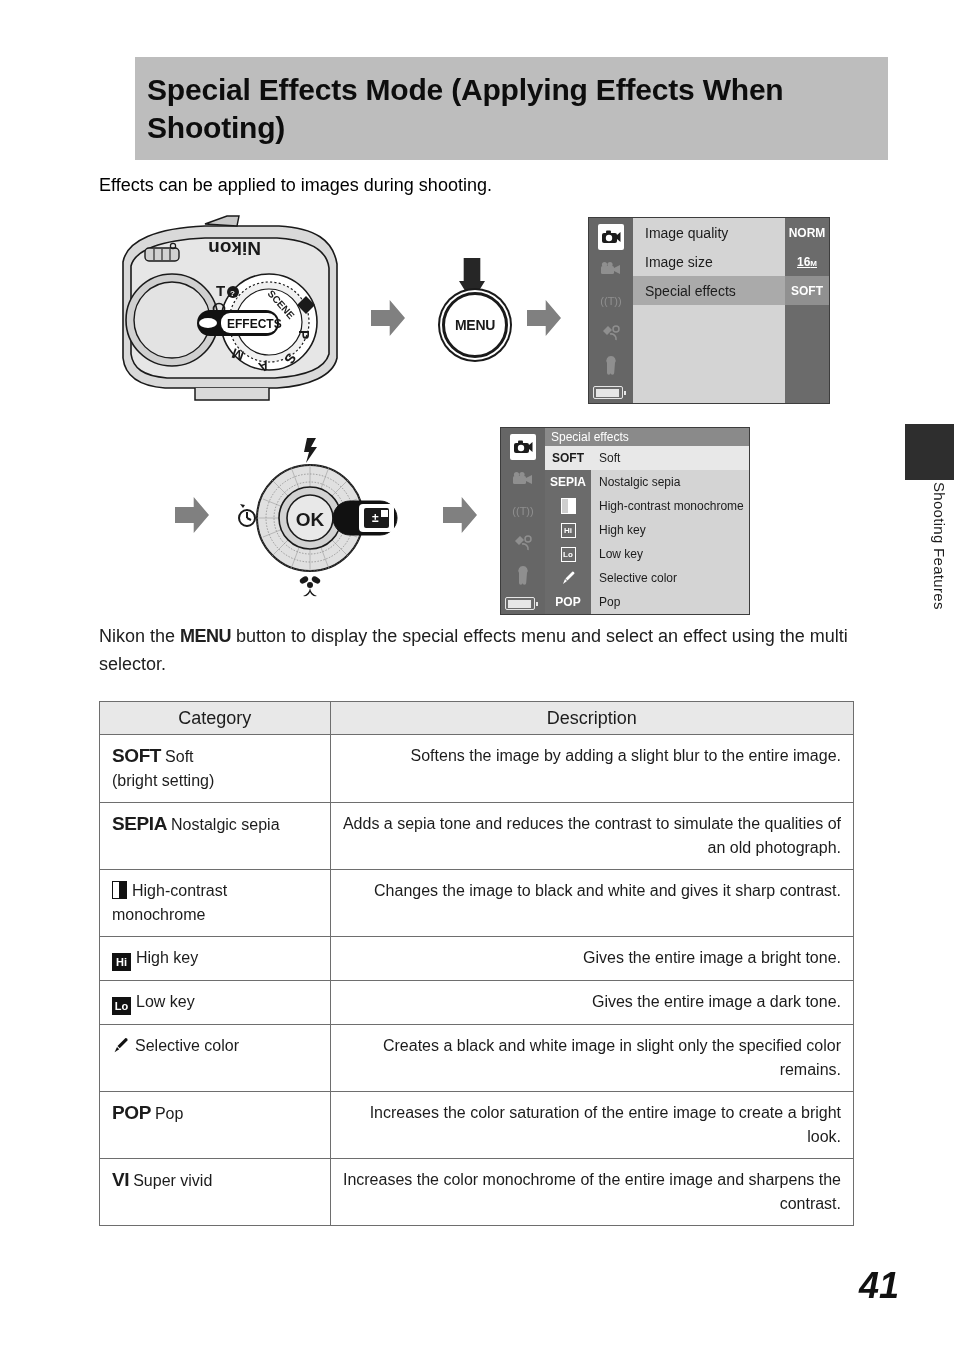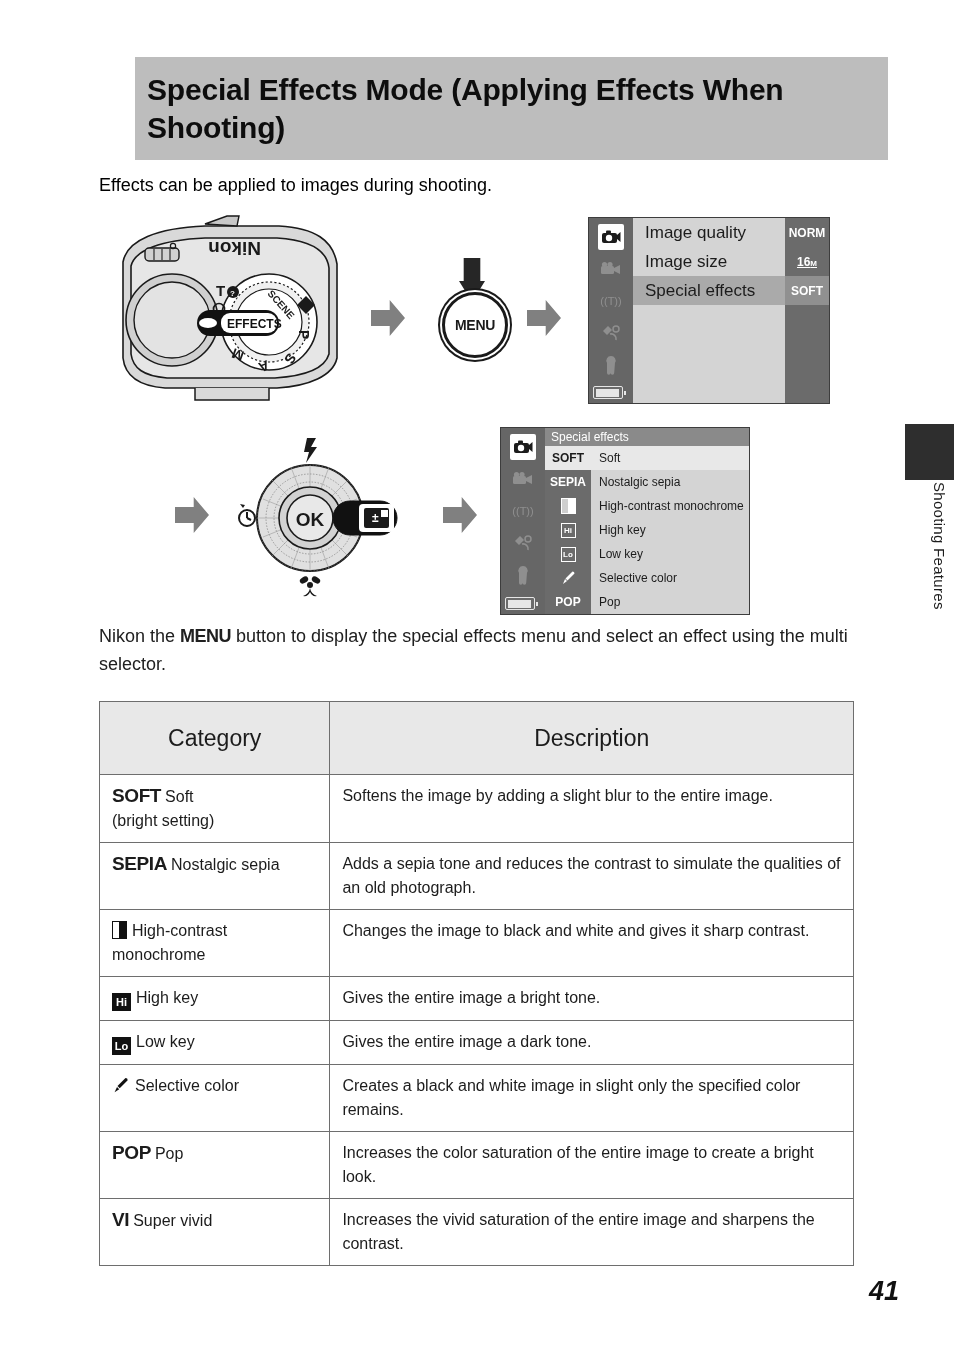--- a/index.html
+++ b/index.html
@@ -82,21 +82,21 @@
     border:1.5px solid #e6e6e6;border-radius:2px;box-sizing:border-box;
     background:#6b6b6b;
   }
   .batt::before{content:"";position:absolute;left:1.5px;top:1.5px;right:3px;bottom:1.5px;background:#e6e6e6;}
   .batt::after{content:"";position:absolute;right:-4px;top:3.5px;width:2.5px;height:4px;background:#e6e6e6;}
 
   
   .lcd-a .body{position:absolute;left:44px;top:0;right:44px;bottom:0;background:#d4d4d4;}
   .lcd-a .vals{position:absolute;right:0;top:0;width:44px;bottom:0;background:#6b6b6b;border-radius:11px;}
   .lcd-a .row{height:29px;display:flex;align-items:center;padding-left:12px;
-    font-size:17px;color:#1c1c1c;box-sizing:border-box;}
+    font-size:14px;color:#1c1c1c;box-sizing:border-box;}
   .lcd-a .row.sel{background:#aaaaaa;}
   .lcd-a .vrow{height:29px;display:flex;align-items:center;justify-content:center;
     font-size:12px;font-weight:bold;color:#ffffff;box-sizing:border-box;}
   .lcd-a .vrow.sel{background:#909090;}
   .lcd-a .vrow u{text-decoration:underline;}
 
   
   .lcd-b .hdr{position:absolute;left:44px;top:0;right:0;height:18px;background:#8a8a8a;
     color:#ffffff;font-size:12px;display:flex;align-items:center;padding-left:6px;box-sizing:border-box;}
   .lcd-b .list{position:absolute;left:44px;top:18px;right:0;bottom:0;background:#d4d4d4;}
@@ -123,24 +123,24 @@
     border-collapse:collapse;
     font-size:16px;color:#1c1c1c;
   }
   table.efx th, table.efx td{
     border:1px solid #6e6e6e;
     padding:9px 12px;
     vertical-align:top;
     line-height:24px;
   }
   table.efx th{
-    background:#e8e8e8;text-align:center;font-weight:normal;font-size:23px;padding:24px 12px;
+    background:#e8e8e8;text-align:center;font-weight:normal;font-size:18px;padding:4px 12px;
   }
   table.efx td.cat{width:212px;}
-  table.efx td.desc{width:530px;}
+  table.efx td.desc{width:530px;text-align:right;}
   .ico{font-weight:bold;letter-spacing:-0.4px;margin-right:4px;}
   .ico.big{font-size:19px;}
   .gl-half{display:inline-block;width:15px;height:18px;vertical-align:-3px;
      background:linear-gradient(90deg,#ffffff 50%,#111111 50%);border:1.5px solid #111111;box-sizing:border-box;margin-right:5px;}
   .gl-box{display:inline-block;width:19px;height:18px;vertical-align:-3px;background:#111111;color:#ffffff;
      font-size:11px;font-weight:bold;text-align:center;line-height:18px;margin-right:5px;}
   .gl-pen{display:inline-block;width:18px;height:18px;vertical-align:-3px;margin-right:5px;}
 
   
   .side-tab{
@@ -148,21 +148,21 @@
   }
   .side-label{
     position:absolute;right:6px;top:482px;width:26px;height:190px;
     writing-mode:vertical-rl;
     font-size:15px;color:#1c1c1c;letter-spacing:0.3px;
   }
 
   
   .pageno{
     position:absolute;right:55px;bottom:38px;
-    font-size:27px;font-style:italic;font-weight:bold;color:#111111;margin-left:11px;
+    font-size:36px;font-style:italic;font-weight:bold;color:#111111;margin-left:11px;
   }
 </style>
 </head>
 <body>
 
 <div class="page">
 
   <div class="title-bar">
     <h1>Special Effects Mode (Applying Effects When Shooting)</h1>
   </div>
@@ -477,21 +477,21 @@
       <tr>
         <td class="cat">
           <span class="ico big">POP</span><span>Pop</span>
         </td>
         <td class="desc">Increases the color saturation of the entire image to create a bright look.</td>
       </tr>
       <tr>
         <td class="cat">
           <span class="ico big">VI</span><span>Super vivid</span>
         </td>
-        <td class="desc">Increases the vivid saturation of the entire image and sharpens the contrast.</td>
+        <td class="desc">Increases the color monochrome of the entire image and sharpens the contrast.</td>
       </tr>
     </tbody>
   </table>
 
   <div class="side-tab"></div>
   <div class="side-label">Shooting Features</div>
 
   <div class="pageno">41</div>
 
 </div>

